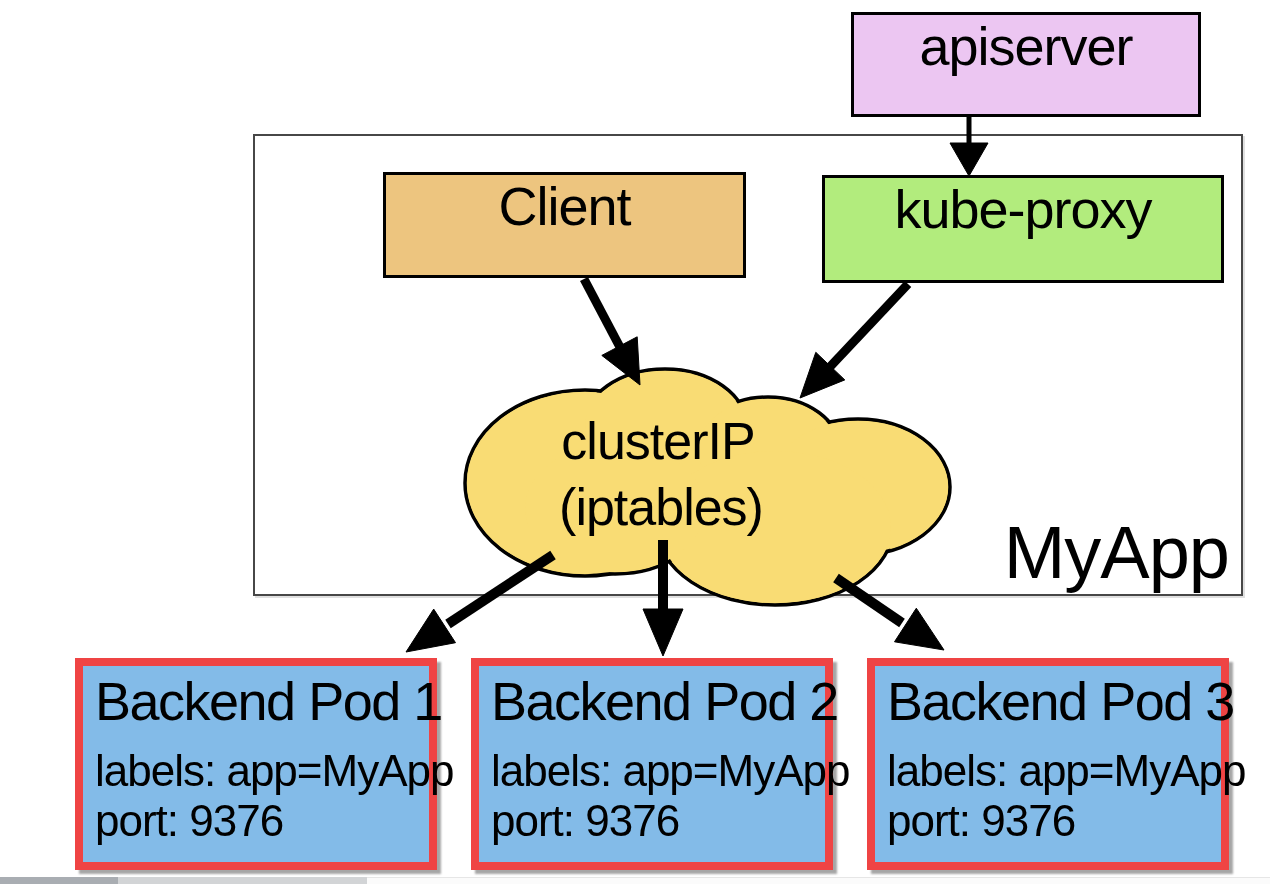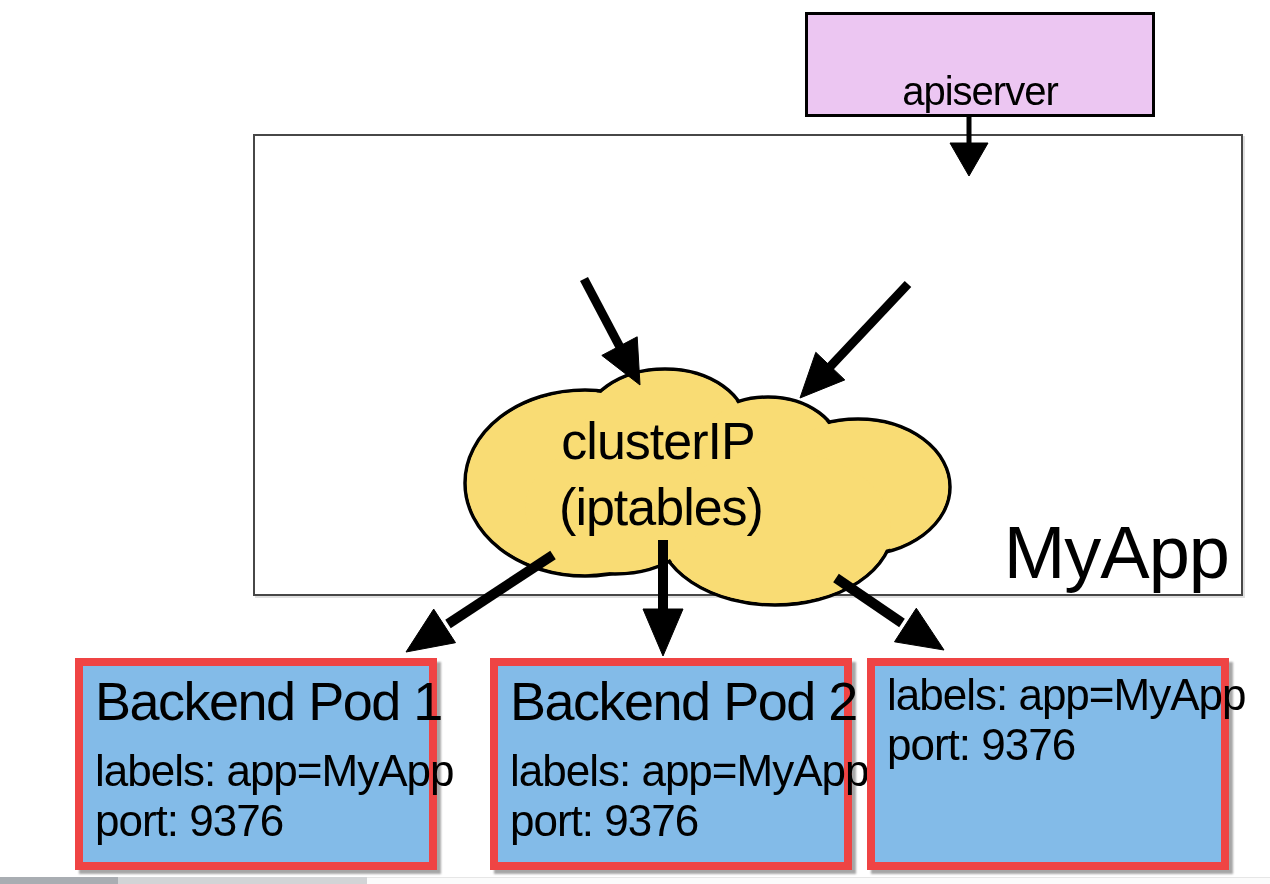--- a/index.html
+++ b/index.html
@@ -21,41 +21,42 @@
   }
   .node-label{
     position:absolute;right:12px;bottom:4px;
     font-size:74px;line-height:1;letter-spacing:-1px;
     white-space:nowrap;
   }
   
   .rect{
     position:absolute;
     border:3px solid #000;
-    display:flex;align-items:flex-end;justify-content:center;
-    font-size:40px;letter-spacing:-1px;
+    display:flex;align-items:flex-start;justify-content:center;
+    font-size:54px;letter-spacing:-1px;
     white-space:nowrap;
     z-index:2;
     box-sizing:border-box;
+    margin-left:46px;
   }
   .apiserver{left:805px;top:12px;width:350px;height:105px;background:#ecc6f2;}
   .client{left:337px;top:172px;width:363px;height:106px;background:#edc57f;}
   .kube-proxy{left:776px;top:175px;width:402px;height:108px;background:#b2ec7d;}
   
   .pod{
     position:absolute;top:658px;width:362px;height:212px;
     background:#83bbe8;
     border:8px solid #ef4444;
     box-shadow:4px 4px 2px rgba(0,0,0,0.35);
     box-sizing:border-box;
     padding:4px 0 0 12px;
     z-index:2;
   }
   .pod1{left:75px;}
-  .pod2{left:471px;margin-left:19px;}
+  .pod2{left:471px;}
   .pod3{left:867px;}
   .pod-title{
     font-size:54px;line-height:62px;letter-spacing:-1.5px;
     white-space:nowrap;margin:0 0 14px 0;
   }
   .pod-line{
     font-size:44px;line-height:50px;letter-spacing:-1px;
     white-space:nowrap;
   }
   
@@ -83,33 +84,40 @@
 <div class="canvas">
 
   <div class="node-box">
     <div class="node-label">MyApp</div>
   </div>
 
   <div class="rect apiserver">
     <span>apiserver</span>
   </div>
 
+  <div class="rect client">
+    <span>Client</span>
+  </div>
 
+  <div class="rect kube-proxy">
+    <span>kube-proxy</span>
+  </div>
 
   <div class="pod pod1">
     <div class="pod-title">Backend Pod 1</div>
     <div class="pod-line">labels: app=MyApp</div>
     <div class="pod-line">port: 9376</div>
   </div>
   <div class="pod pod2">
     <div class="pod-title">Backend Pod 2</div>
     <div class="pod-line">labels: app=MyApp</div>
     <div class="pod-line">port: 9376</div>
   </div>
   <div class="pod pod3">
+    <div class="pod-title">Backend Pod 3</div>
     <div class="pod-line">labels: app=MyApp</div>
     <div class="pod-line">port: 9376</div>
   </div>
 
   <svg class="overlay" viewBox="0 0 1270 884">
 
     <g stroke="#000" stroke-width="3.5" fill="#f9dc74">
       <ellipse cx="585" cy="483" rx="120" ry="93"></ellipse>
       <ellipse cx="665" cy="427" rx="82" ry="58"></ellipse>
       <ellipse cx="768" cy="450" rx="72" ry="53"></ellipse>

